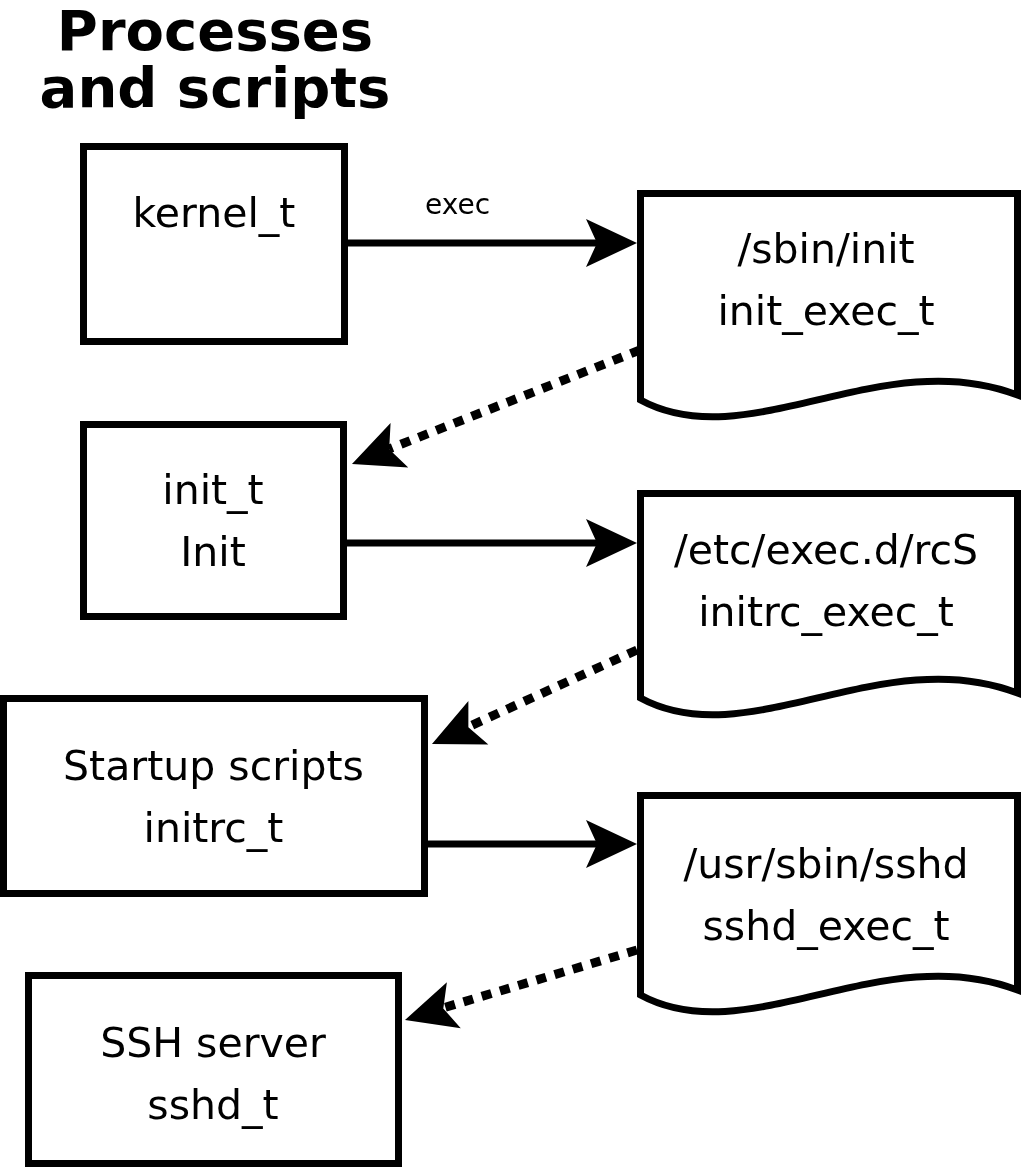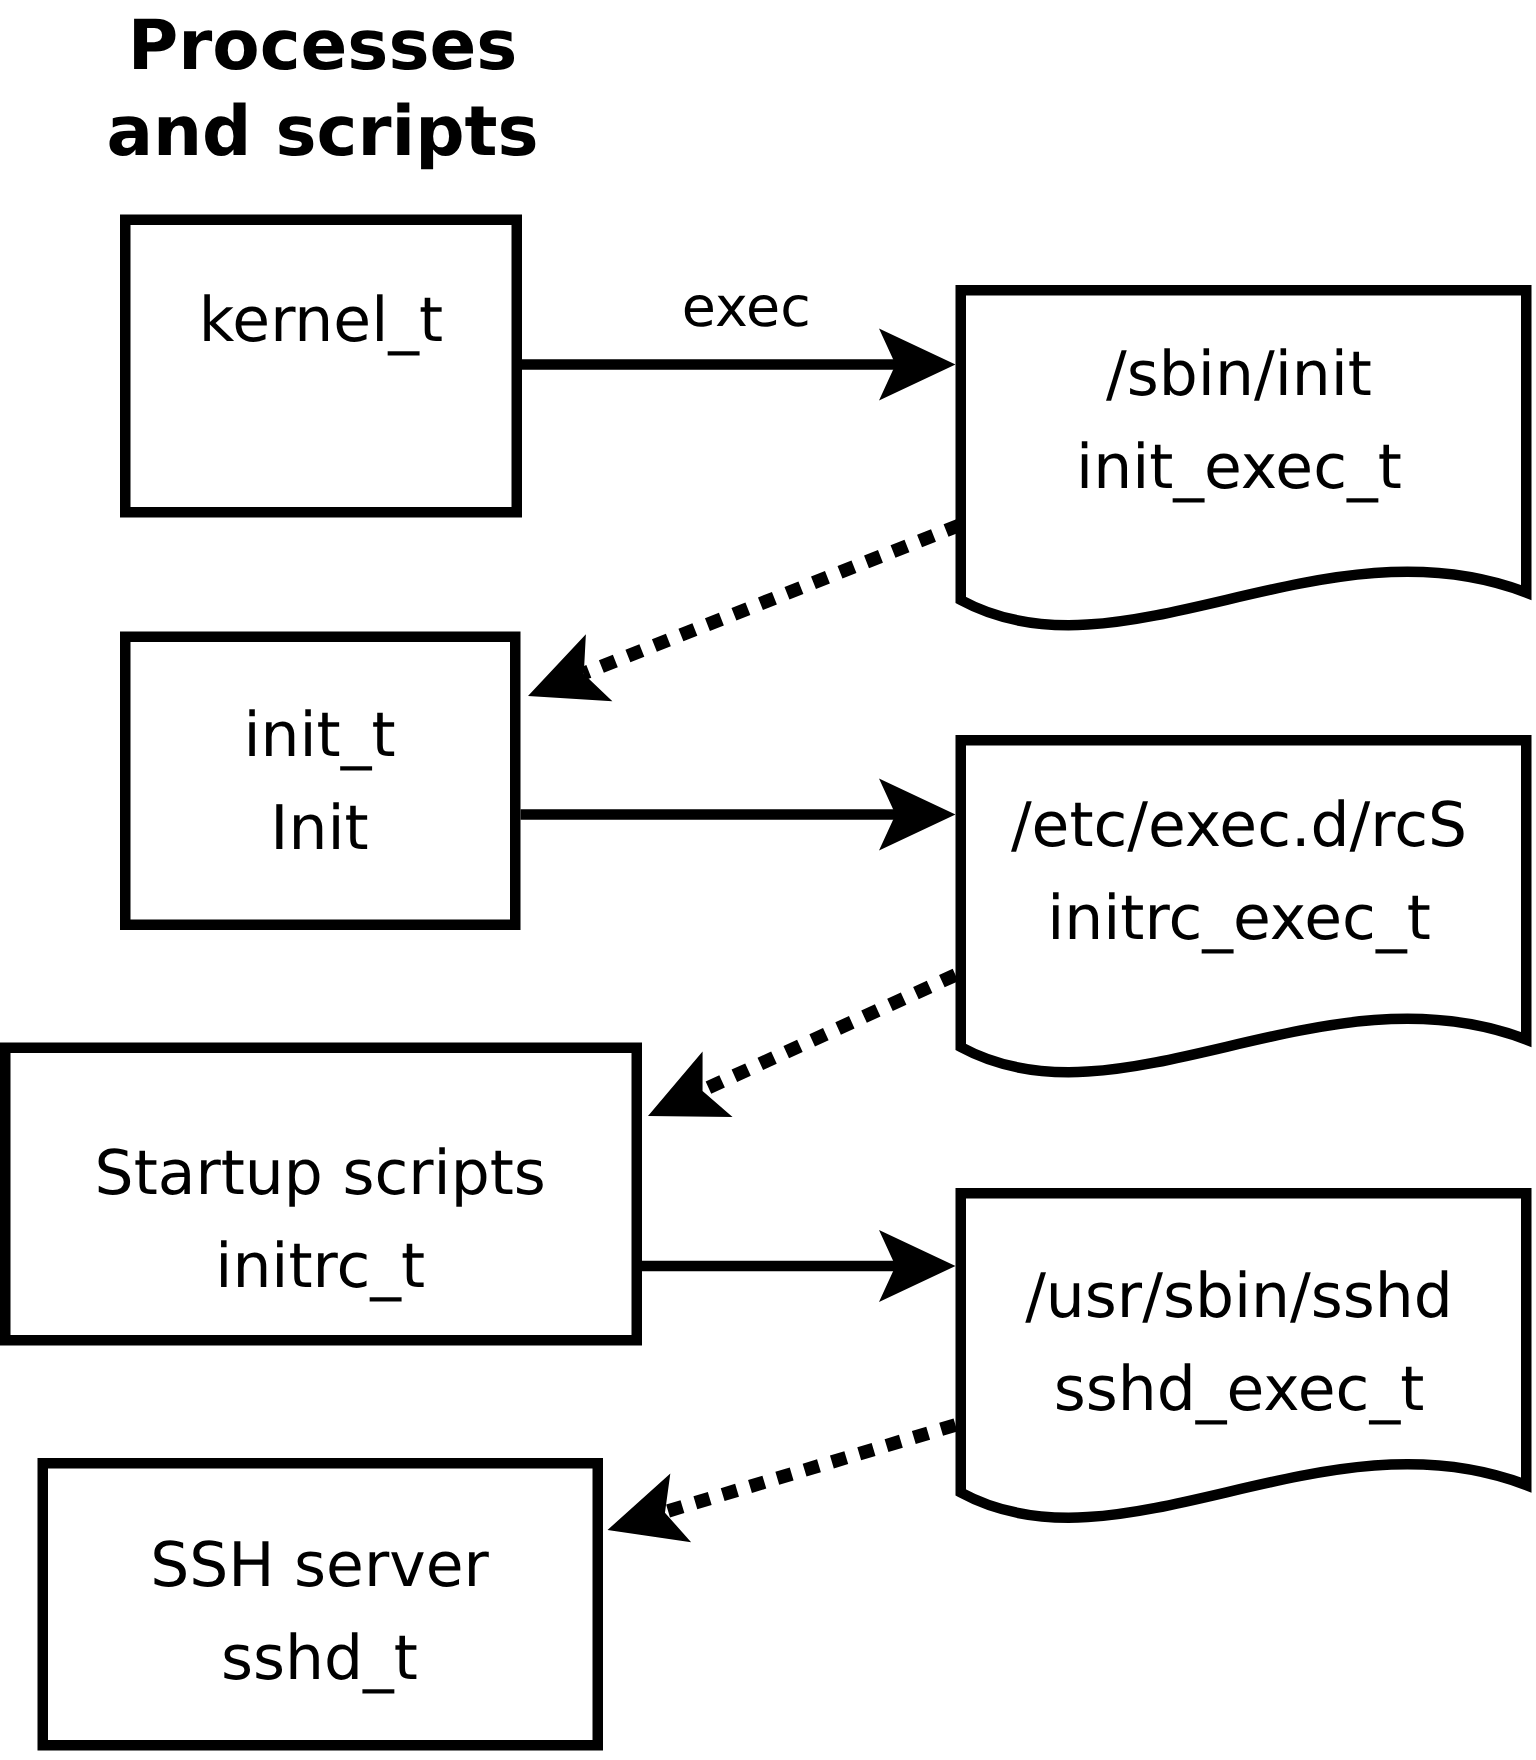--- a/index.html
+++ b/index.html
@@ -9,36 +9,35 @@
     height: 1173px;
     background: #ffffff;
     font-family: "DejaVu Sans", sans-serif;
     color: #000000;
     overflow: hidden;
   }
   #shapes { position: absolute; left: 0; top: 0; }
   .hdr {
     position: absolute;
     text-align: center;
-    font-size: 46px;
+    font-size: 56px;
     font-weight: bold;
     line-height: 57px;
     white-space: nowrap;
   }
   .node-label {
     position: absolute;
     text-align: center;
     font-size: 41px;
     line-height: 62px;
     white-space: nowrap;
   }
   .edge-label {
     position: absolute;
-    text-align: center;
-    font-size: 37px;
+    font-size: 28px;
     line-height: 62px;
     white-space: nowrap;
   }
 </style>
 </head>
 <body>
 
 <div id="canvas">
 
   <svg id="shapes" width="1024" height="1173" viewBox="0 0 1024 1173">
@@ -86,21 +85,21 @@
 
   <div class="edge-label" style="left:425px; top:174px; width:145px;">exec</div>
 
   <div class="node-label" style="left:83px; top:182px; width:262px;">
     <div>kernel_t</div>
   </div>
   <div class="node-label" style="left:83px; top:459px; width:260px;">
     <div>init_t</div>
     <div>Init</div>
   </div>
-  <div class="node-label" style="left:3px; top:735px; width:421px;margin-top:16px;">
+  <div class="node-label" style="left:3px; top:735px; width:421px;">
     <div>Startup scripts</div>
     <div>initrc_t</div>
   </div>
   <div class="node-label" style="left:28px; top:1012px; width:370px;">
     <div>SSH server</div>
     <div>sshd_t</div>
   </div>
 
   <div class="node-label" style="left:640px; top:218px; width:372px;">
     <div>/sbin/init</div>

